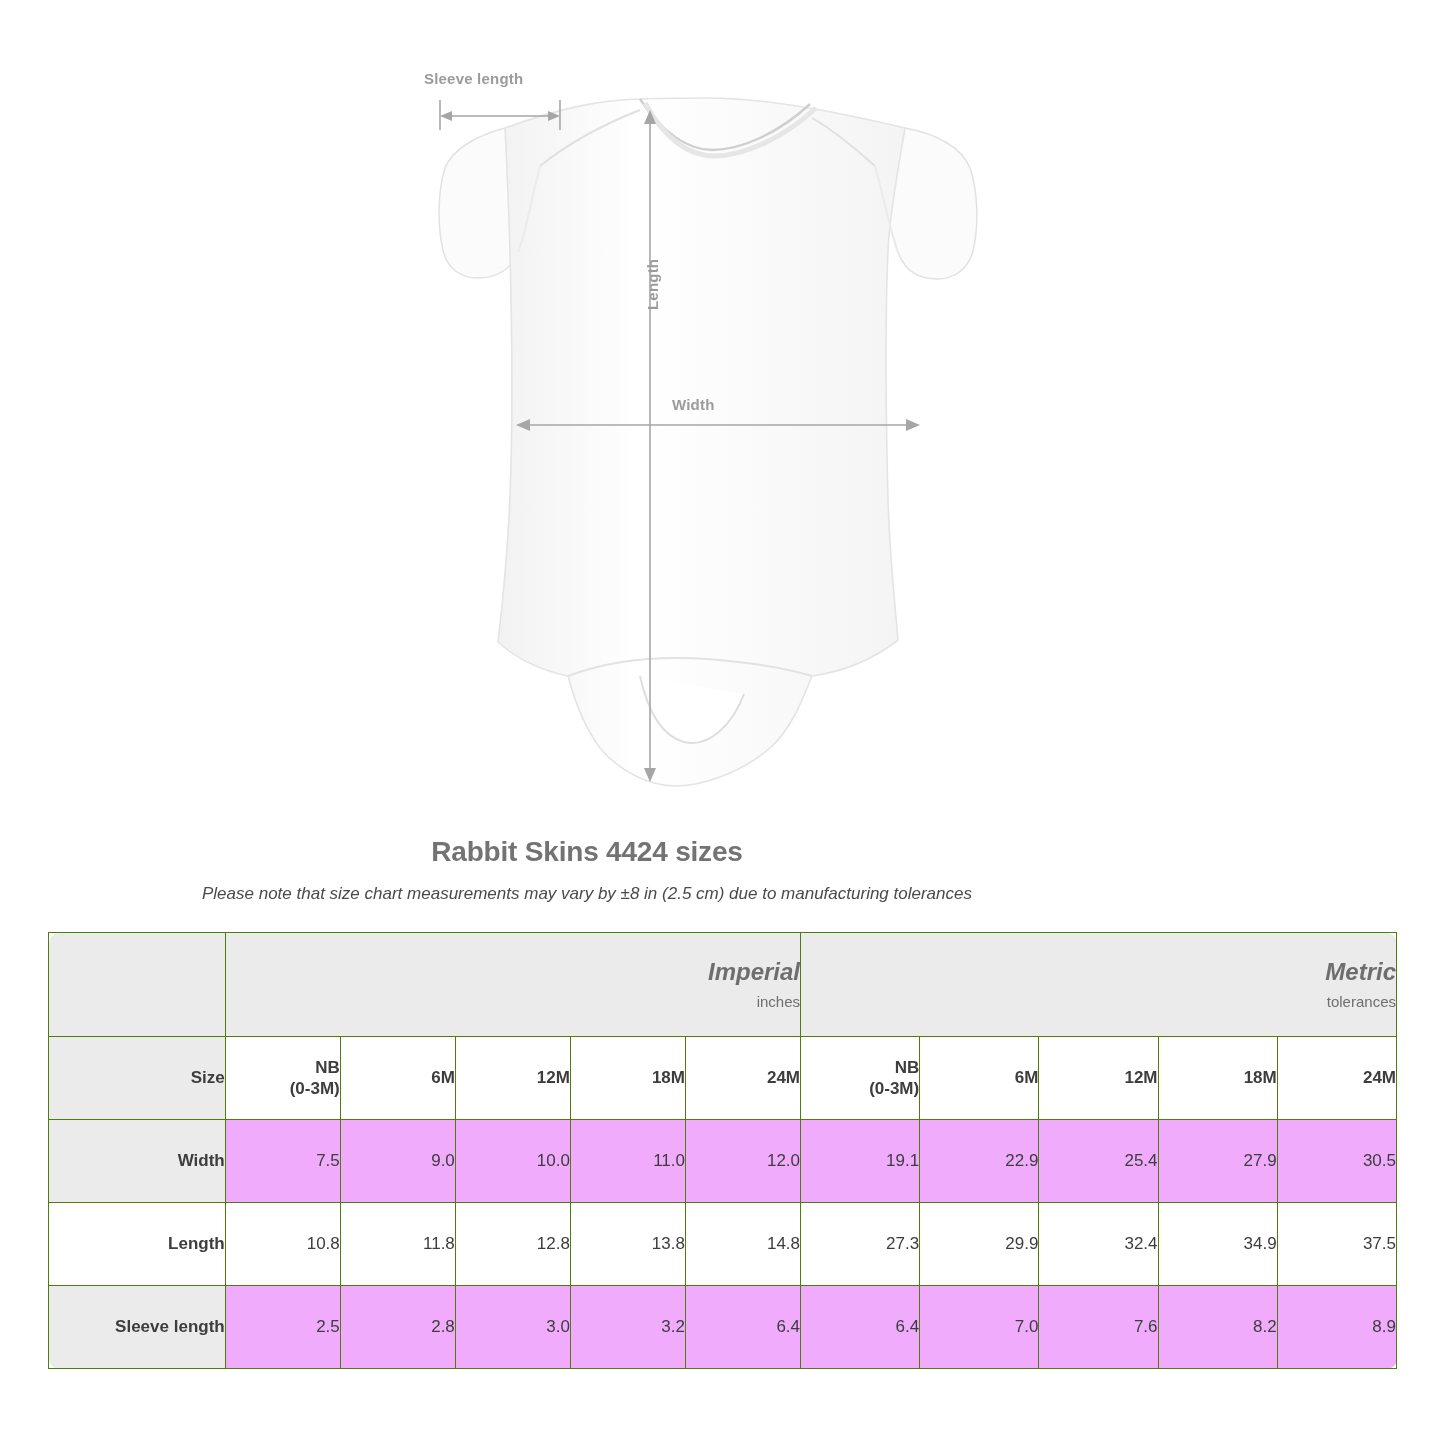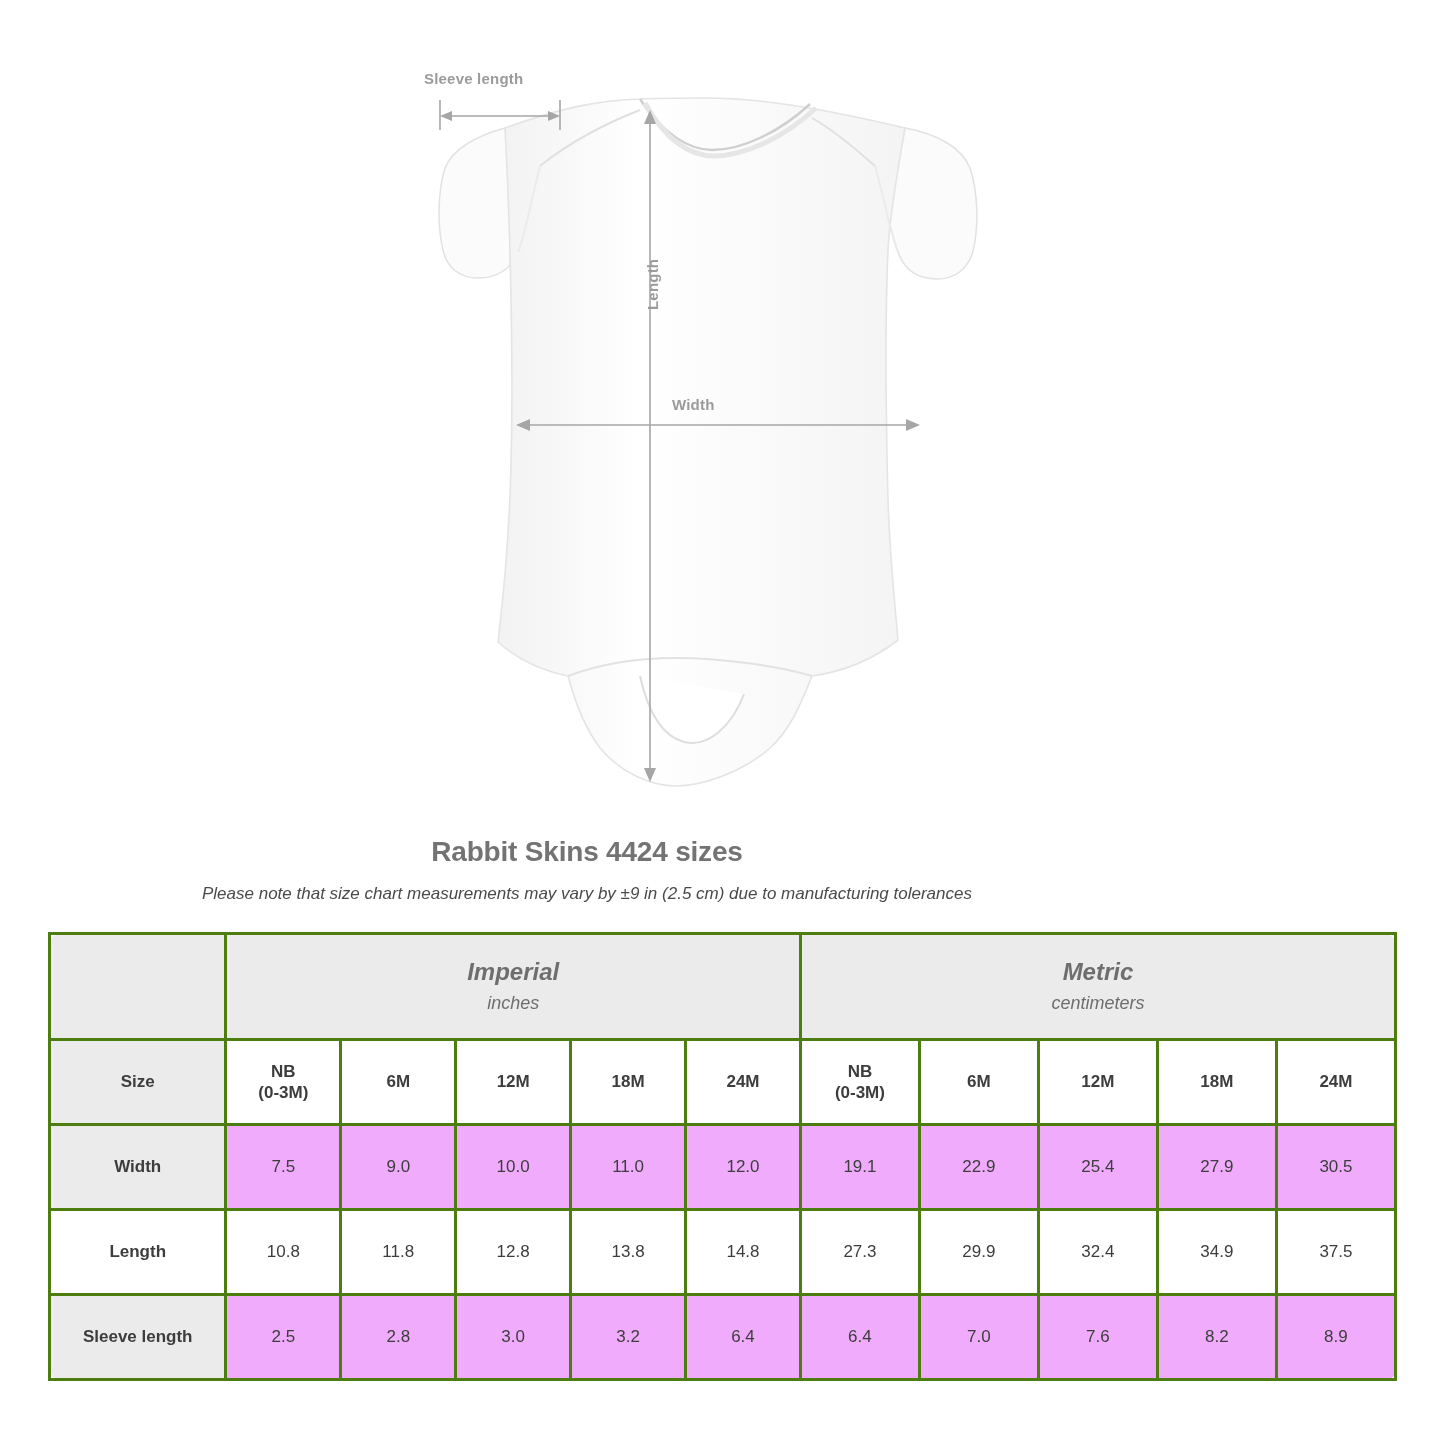--- a/index.html
+++ b/index.html
@@ -77,44 +77,43 @@
   .table-wrap {
     margin: 28px 48px 0 48px;
   }
   table.size-table {
     width: 1349px;
     border-collapse: collapse;
     table-layout: fixed;
   }
   table.size-table td,
   table.size-table th {
-    border: 3px solid #4d7c0f;
-    text-align: center;
+    border: 1px solid #4d7c0f;
+    text-align: right;
     vertical-align: middle;
     font-size: 17px;
     color: #3d3d3d;
     padding: 0;
   }
   .unitrow td {
     background: #ebebeb;
     height: 103px;
   }
   .unitrow td.blank {
     border-top-left-radius: 10px;
   }
   .unit-name {
     font-size: 24px;
     font-style: italic;
     font-weight: bold;
     color: #6e6e6e;
     line-height: 1.1;
   }
   .unit-sub {
-    font-size: 18px;
-    font-style: italic;
+    font-size: 15px;
     color: #6e6e6e;
     margin-top: 8px;
   }
   .headrow td {
     background: #ffffff;
     height: 82px;
     font-weight: bold;
     font-size: 16px;
   }
   .headrow td.rowhead {
@@ -223,21 +222,21 @@
       <polygon points="650,782 644,768 656,768" fill="#a6a6a6"></polygon>
     </svg>
 
     <div class="dim-label sleeve">Sleeve length</div>
     <div class="dim-label width">Width</div>
     <div class="dim-label length">Length</div>
   </div>
 
   <div class="title-block">
     <h1 class="chart-title">Rabbit Skins 4424 sizes</h1>
-    <div class="chart-note">Please note that size chart measurements may vary by ±9 in (2.5 cm) due to manufacturing tolerances</div>
+    <div class="chart-note">Please note that size chart measurements may vary by ±8 in (2.5 cm) due to manufacturing tolerances</div>
   </div>
 
   <div class="table-wrap">
     <table class="size-table">
       <colgroup>
         <col style="width:172px">
         <col style="width:112px">
           <col style="width:112px">
           <col style="width:112px">
           <col style="width:112px">
@@ -250,21 +249,21 @@
       </colgroup>
       <tbody>
         <tr class="unitrow">
           <td class="blank"></td>
           <td colspan="5">
             <div class="unit-name">Imperial</div>
             <div class="unit-sub">inches</div>
           </td>
           <td colspan="5">
             <div class="unit-name">Metric</div>
-            <div class="unit-sub">centimeters</div>
+            <div class="unit-sub">tolerances</div>
           </td>
         </tr>
 
         <tr class="headrow">
           <td class="rowhead">Size</td>
 
           <td>
             <div class="two-line">
               <div>NB</div>
               <div>(0-3M)</div>

